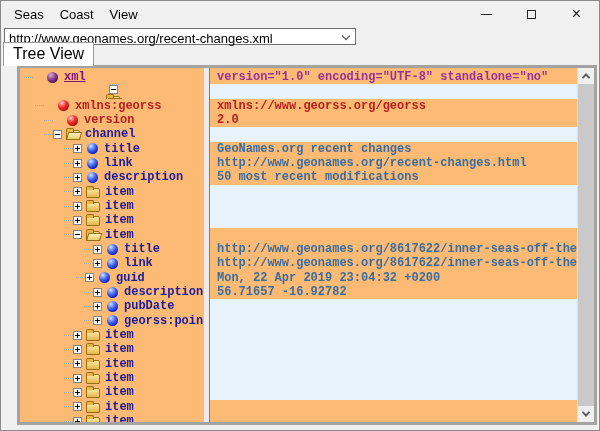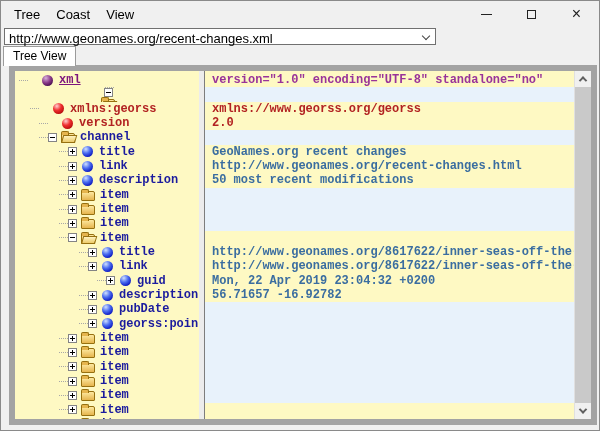--- a/index.html
+++ b/index.html
@@ -12,33 +12,33 @@
   .titlebar{height:26px;display:flex;align-items:center;flex:none;background:#f0f0f0;}
   .menus{display:flex;padding-left:5px;}
   .menu-item{font-size:13px;color:#000;padding:4px 8px;cursor:default;}
   .win-controls{margin-left:auto;display:flex;height:26px;}
   .win-btn{width:45px;display:flex;align-items:center;justify-content:center;color:#222;font-size:13px;}
   .win-btn .minline{width:11px;height:1px;background:#222;}
   .win-btn .maxbox{width:9px;height:9px;border:1px solid #222;}
   .win-btn.close{font-size:16px;line-height:1;}
   
   .address-row{flex:none;height:20px;padding:1px 0 0 3px;background:#f0f0f0;}
-  .combobox{position:relative;width:432px;height:17px;border:1px solid #707070;background:#fff;}
+  .combobox{position:relative;width:352px;height:17px;border:1px solid #707070;background:#fff;}
   .combobox input{
     width:100%;height:100%;border:none;outline:none;background:transparent;
     font:13px "Liberation Sans",sans-serif;padding:0 20px 1px 4px;color:#000;
   }
   .combo-chev{position:absolute;right:6px;top:4px;width:6px;height:6px;
     border-right:1px solid #444;border-bottom:1px solid #444;transform:rotate(45deg);}
   
   .tabstrip{flex:none;height:18px;display:flex;align-items:flex-end;padding-left:2px;background:#f0f0f0;}
-  .tab{background:#fff;border:1px solid #9b9b9b;border-bottom:none;font-size:12px;
+  .tab{background:#fff;border:1px solid #9b9b9b;border-bottom:none;font-size:16px;
     padding:2px 9px 3px 9px;position:relative;z-index:2;margin-bottom:-1px;color:#000;}
   
-  .pane{flex:1;margin:0 2px 5px 8px;border:6px solid #a3a3a3;background:#fef9c3;
+  .pane{flex:1;margin:0 2px 5px 16px;border:3px solid #a3a3a3;background:#fdba74;
     display:flex;overflow:hidden;position:relative;z-index:1;}
   .tree-panel{width:184px;flex:none;overflow:hidden;padding-top:2px;
     font:bold 12px "Liberation Mono","DejaVu Sans Mono",monospace;}
   .splitter{width:6px;flex:none;background:#ececec;border-right:1px solid #7d7d7d;}
   .value-panel{flex:1;overflow:hidden;padding-top:2px;
     font:bold 12px "Liberation Mono","DejaVu Sans Mono",monospace;}
   .vscroll{width:17px;flex:none;background:#f0f0f0;display:flex;flex-direction:column;border-left:1px solid #e0e0e0;}
   .scroll-btn{height:16px;flex:none;background:#f0f0f0;display:flex;align-items:center;justify-content:center;}
   .scroll-thumb{flex:1;background:#c9c9c9;}
   .chev{width:6px;height:6px;border-right:2px solid #5f5f5f;border-bottom:2px solid #5f5f5f;}
@@ -73,21 +73,21 @@
   .val-red{color:#b22222;}
   .val-blue{color:#3a6da0;}
 </style>
 </head>
 <body>
 
 <div class="window">
 
   <div class="titlebar">
     <div class="menus">
-      <span class="menu-item">Tree</span>
+      <span class="menu-item">Seas</span>
       <span class="menu-item">Coast</span>
       <span class="menu-item">View</span>
     </div>
     <div class="win-controls">
       <div class="win-btn">
           <span class="minline"></span>
         </div>
       <div class="win-btn">
           <span class="maxbox"></span>
         </div>
@@ -187,21 +187,21 @@
           <span class="expander plus"></span>
           <span class="icon sphere blue"></span>
           <span class="tlabel lbl-element">title</span>
         </div>
         <div class="trow" style="padding-left: 64px;">
           <span class="stub"></span>
           <span class="expander plus"></span>
           <span class="icon sphere blue"></span>
           <span class="tlabel lbl-element">link</span>
         </div>
-        <div class="trow" style="padding-left: 82px;">
+        <div class="trow" style="padding-left: 56px;">
           <span class="stub"></span>
           <span class="expander plus"></span>
           <span class="icon sphere blue"></span>
           <span class="tlabel lbl-element">guid</span>
         </div>
         <div class="trow" style="padding-left: 64px;">
           <span class="stub"></span>
           <span class="expander plus"></span>
           <span class="icon sphere blue"></span>
           <span class="tlabel lbl-element">description</span>

